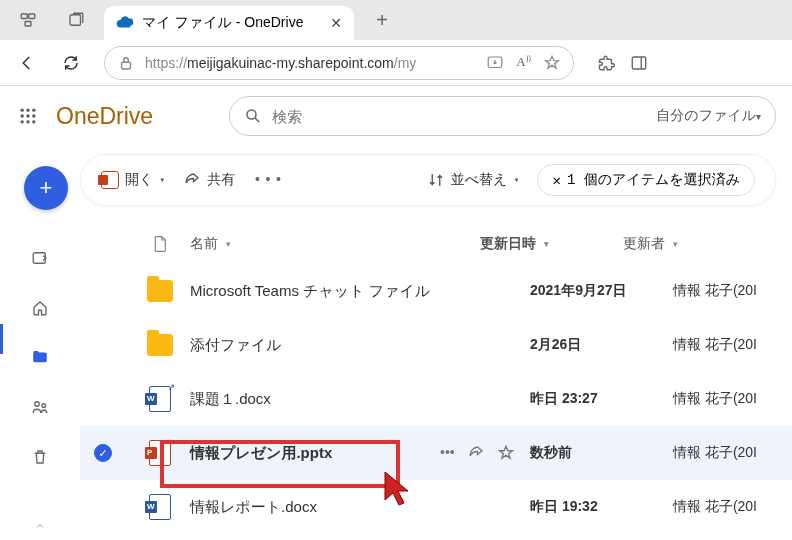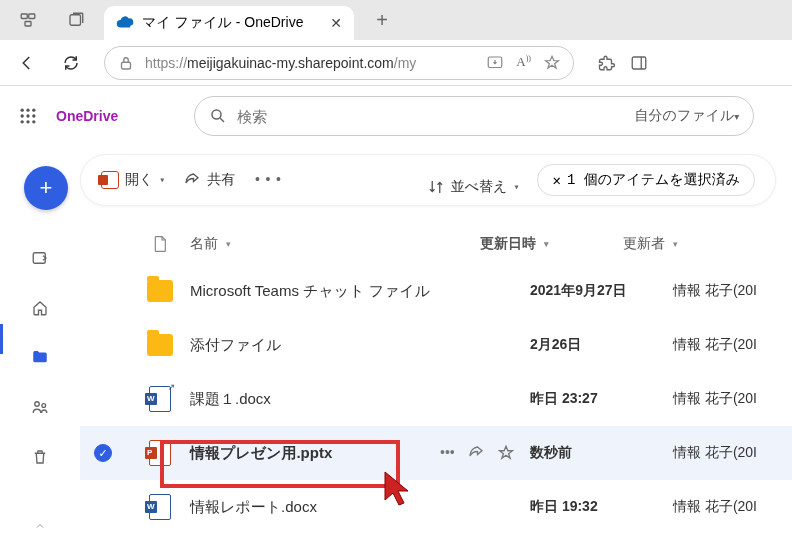--- a/index.html
+++ b/index.html
@@ -19,35 +19,35 @@
   .addr-row { height: 46px; display: flex; align-items: center; padding: 0 12px; gap: 14px; border-bottom: 1px solid #ddd; }
   .nav-btn { width: 30px; height: 30px; display: flex; align-items: center; justify-content: center; color: #333; font-size: 18px; }
   .addr-bar { flex: 0 0 470px; height: 34px; border: 1px solid #ccc; border-radius: 17px; display: flex; align-items: center; padding: 0 12px; gap: 10px; color: #333; margin-left: 4px; }
   .addr-bar .url-scheme { color: #888; }
   .addr-icons { margin-left: auto; display: flex; gap: 12px; color: #666; }
   .right-icons { display: flex; gap: 14px; color: #555; margin-left: 10px; }
   
   
   .od-header { height: 60px; display: flex; align-items: center; padding: 0 16px; gap: 16px; }
   .app-launcher { width: 24px; height: 24px; display: flex; align-items: center; justify-content: center; color: #555; }
-  .od-brand { font-size: 14px; font-weight: 700; color: #a21caf; }
+  .od-brand { font-size: 23px; font-weight: 400; color: #a16207; }
   .search-wrap { margin-left: 60px; flex: 1; max-width: 560px; height: 40px; border: 1px solid #ccc; border-radius: 20px; display: flex; align-items: center; padding: 0 14px; color: #666; position: relative; }
   .search-wrap .search-icon { margin-right: 10px; flex-shrink: 0; display:flex; }
   .search-wrap input { flex: 1; border: none; outline: none; font-size: 15px; color: #333; background: transparent; }
   .search-filter { display: flex; align-items: center; gap: 0; color: #555; background: #fff; padding-left: 10px; }
   
   
   .toolbar { margin: 8px 16px 0 80px; height: 52px; border: 1px solid #eee; border-radius: 26px; display: flex; align-items: center; padding: 0 20px; gap: 18px; box-shadow: 0 1px 3px rgba(0,0,0,0.05); font-family: Liberation Mono, monospace; }
   .fab { position: absolute; left: 24px; top: 166px; width: 44px; height: 44px; border-radius: 50%; background: #2f5fe0; display: flex; align-items: center; justify-content: center; color: #fff; font-size: 22px; box-shadow: 0 2px 4px rgba(0,0,0,0.2); }
   .tb-item { display: flex; align-items: center; gap: 6px; color: #333; }
   .pp-icon { width: 18px; height: 18px; border: 1.5px solid #c43e1c; border-radius: 3px; display: flex; align-items: center; justify-content: center; color: #c43e1c; font-size: 10px; font-weight: bold; position: relative; background:#fff; }
   .pp-icon::before { content:""; position:absolute; left:-4px; top:3px; width:10px; height:10px; background:#c43e1c; border-radius:1px; }
   .chev { font-size: 10px; color: #666; }
   .more-dots { color: #666; letter-spacing: 2px; }
-  .tb-right { margin-left: auto; display: flex; align-items: flex-end; gap: 18px; }
+  .tb-right { margin-left: auto; display: flex; align-items: center; gap: 18px; }
   .sel-pill { border: 1px solid #ddd; border-radius: 18px; padding: 6px 14px; display: flex; align-items: center; gap: 6px; }
   
   
   .body-wrap { display: flex; position: absolute; top: 224px; left: 0; right: 0; bottom: 0; }
   .side-nav { width: 80px; display: flex; flex-direction: column; align-items: center; padding-top: 20px; gap: 22px; color: #666; }
   .side-nav .nav-current { border-left: 3px solid #2f5fe0; position: absolute; left: 0; height: 30px; top: 100px; }
   .side-nav .item { width: 28px; height: 28px; display: flex; align-items: center; justify-content: center; }
   .side-nav .folder-icon { color: #2f5fe0; }
   .side-chev { margin-top: 20px; }
   

